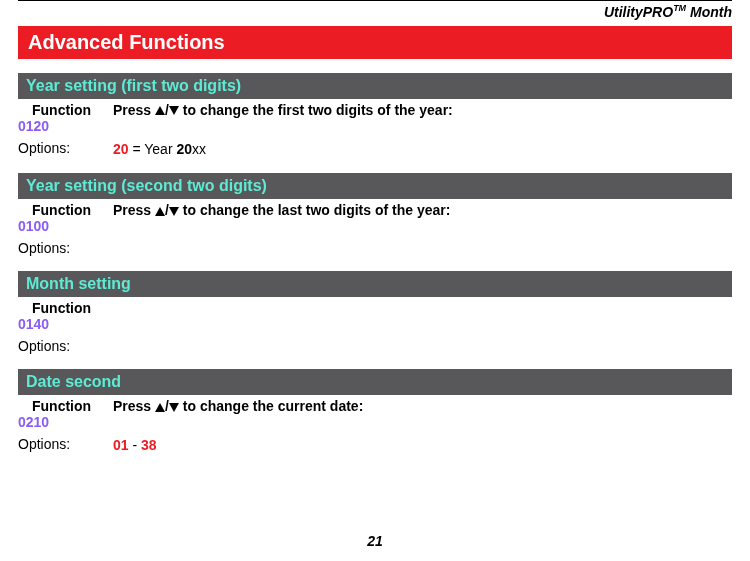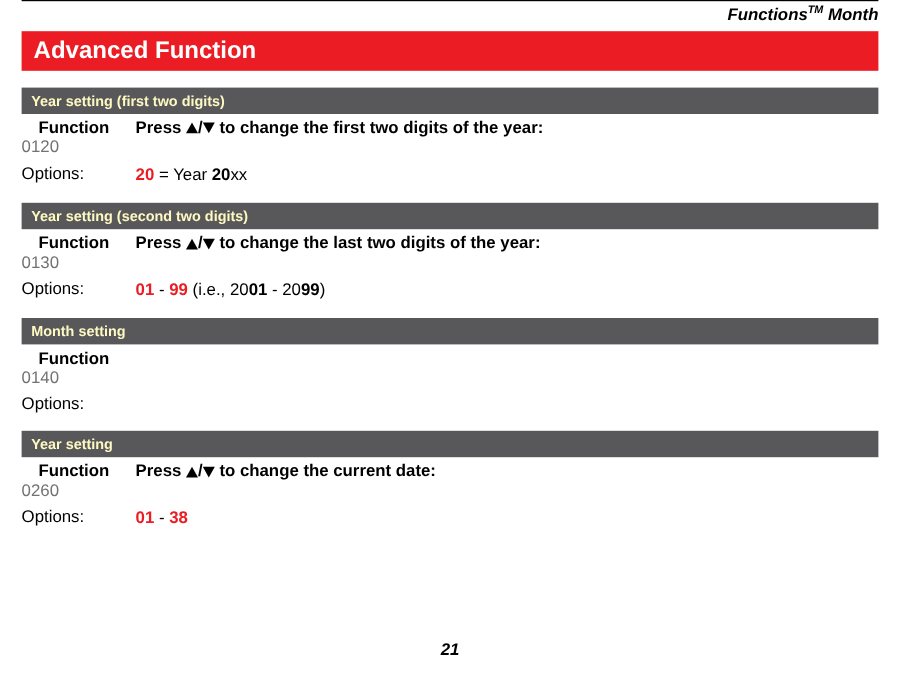--- a/index.html
+++ b/index.html
@@ -35,37 +35,37 @@
       font-weight: bold;
       font-size: 20px;
       padding: 5px 10px;
       margin: 0 18px 14px;
     }
     .section {
       margin: 0 18px 12px;
     }
     .dark-header {
       background: #58585a;
-      color: #fef9c3;
+      color: #5eead4;
       font-weight: bold;
-      font-size: 12px;
+      font-size: 16px;
       padding: 4px 8px;
     }
     .row {
       display: flex;
       align-items: flex-start;
       font-size: 14px;
       padding: 3px 0;
     }
     .left-col {
       width: 95px;
       flex-shrink: 0;
     }
     .left-col .func-label { font-weight: bold; padding-left: 14px; }
-    .code { color: #737373; font-weight: normal; }
+    .code { color: #8b5cf6; font-weight: bold; }
     .options-label { text-align: left; padding-right: 10px; }
     .content { flex: 1; font-weight: bold; }
     .red { color: #ec1c24; font-weight: bold; }
     .blk { color: #000; font-weight: bold; }
     .norm { font-weight: normal; }
     .tri-up {
       display: inline-block;
       width: 0; height: 0;
       border-left: 5px solid transparent;
       border-right: 5px solid transparent;
@@ -88,23 +88,23 @@
       font-weight: bold;
       font-style: italic;
       font-size: 14px;
     }
   </style>
 </head>
 <body>
 
 <div class="top-line"></div>
 <div class="series-header">
-  <span>Functions</span><span class="tm">TM</span><span> Month</span>
+  <span>UtilityPRO</span><span class="tm">TM</span><span> Month</span>
 </div>
-<div class="red-banner">Advanced Function</div>
+<div class="red-banner">Advanced Functions</div>
 
 <div id="sections-container">
     <div class="section">
     <div class="dark-header">Year setting (first two digits)</div>
     <div class="row">
       <div class="left-col">
         <div class="func-label">Function</div>
         <div class="code">0120</div>
       </div>
       <div class="content">
@@ -116,52 +116,48 @@
       <div class="content">
         <div style="line-height:1.3"><span class="red">20</span><span class="norm"> = Year </span><span class="blk">20</span><span class="norm">xx</span></div>
       </div>
     </div>
   </div>
     <div class="section">
     <div class="dark-header">Year setting (second two digits)</div>
     <div class="row">
       <div class="left-col">
         <div class="func-label">Function</div>
-        <div class="code">0130</div>
+        <div class="code">0100</div>
       </div>
       <div class="content">
         Press <span class="tri-up"></span>/<span class="tri-down"></span> to change the last two digits of the year:
       </div>
     </div>
     <div class="row">
       <div class="left-col options-label">Options:</div>
-      <div class="content">
-        <div style="line-height:1.3"><span class="red">01</span><span class="norm"> - </span><span class="red">99</span><span class="norm"> (i.e., 20</span><span class="blk">01</span><span class="norm"> - 20</span><span class="blk">99</span><span class="norm">)</span></div>
-
-      </div>
     </div>
   </div>
     <div class="section">
     <div class="dark-header">Month setting</div>
     <div class="row">
       <div class="left-col">
         <div class="func-label">Function</div>
         <div class="code">0140</div>
       </div>
     </div>
     <div class="row">
       <div class="left-col options-label">Options:</div>
     </div>
   </div>
     <div class="section">
-    <div class="dark-header">Year setting</div>
+    <div class="dark-header">Date second</div>
     <div class="row">
       <div class="left-col">
         <div class="func-label">Function</div>
-        <div class="code">0260</div>
+        <div class="code">0210</div>
       </div>
       <div class="content">
         Press <span class="tri-up"></span>/<span class="tri-down"></span> to change the current date:
       </div>
     </div>
     <div class="row">
       <div class="left-col options-label">Options:</div>
       <div class="content">
         <div style="line-height:1.3"><span class="red">01</span><span class="norm"> - </span><span class="red">38</span></div>
 

